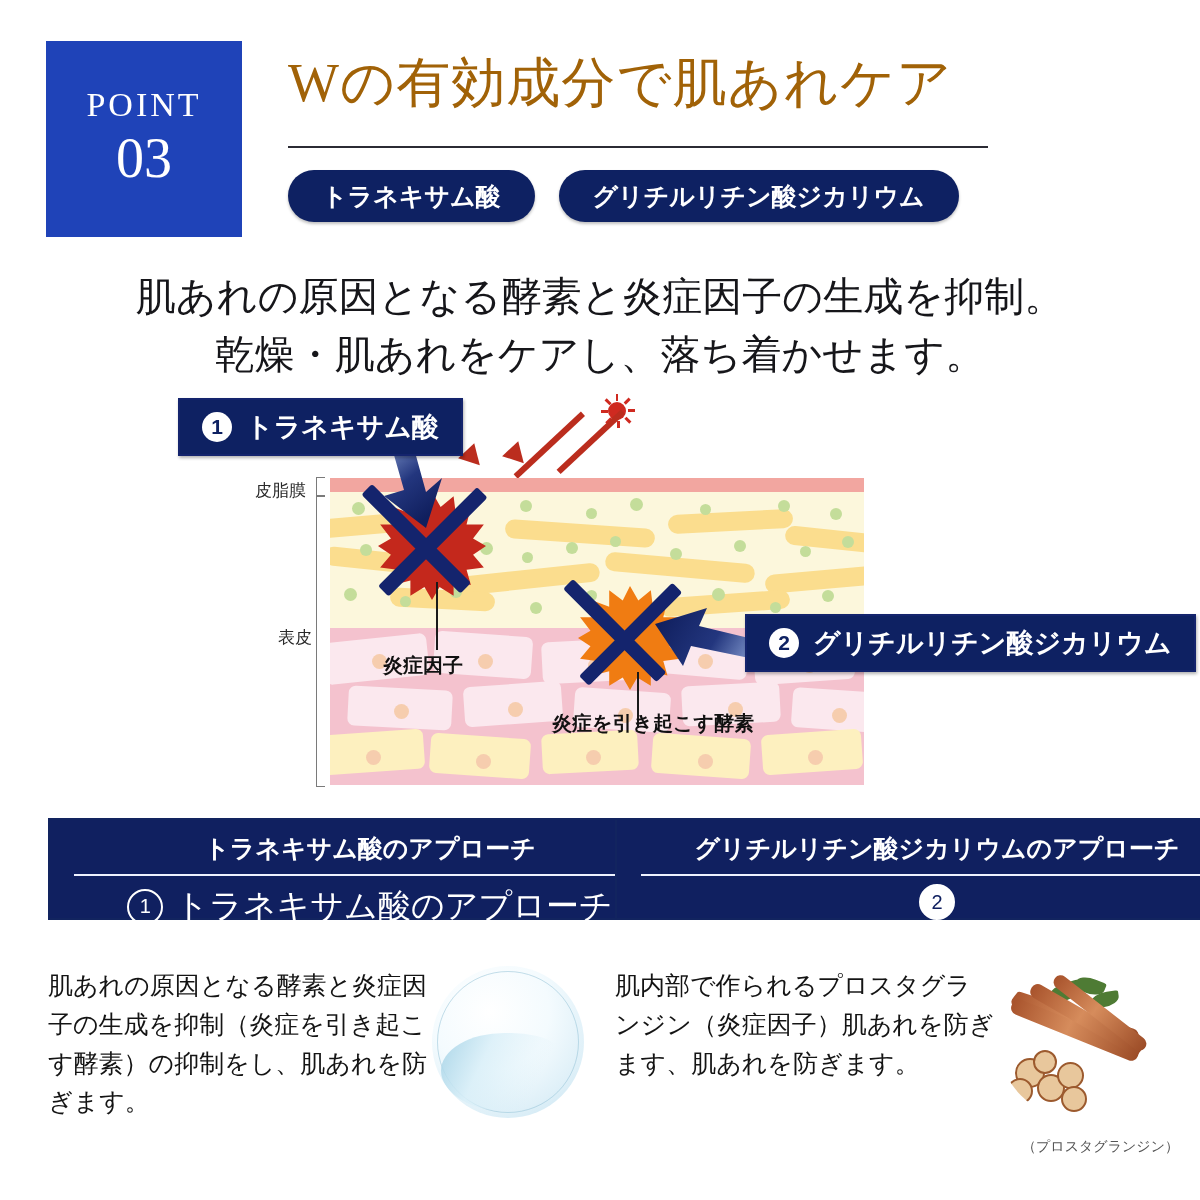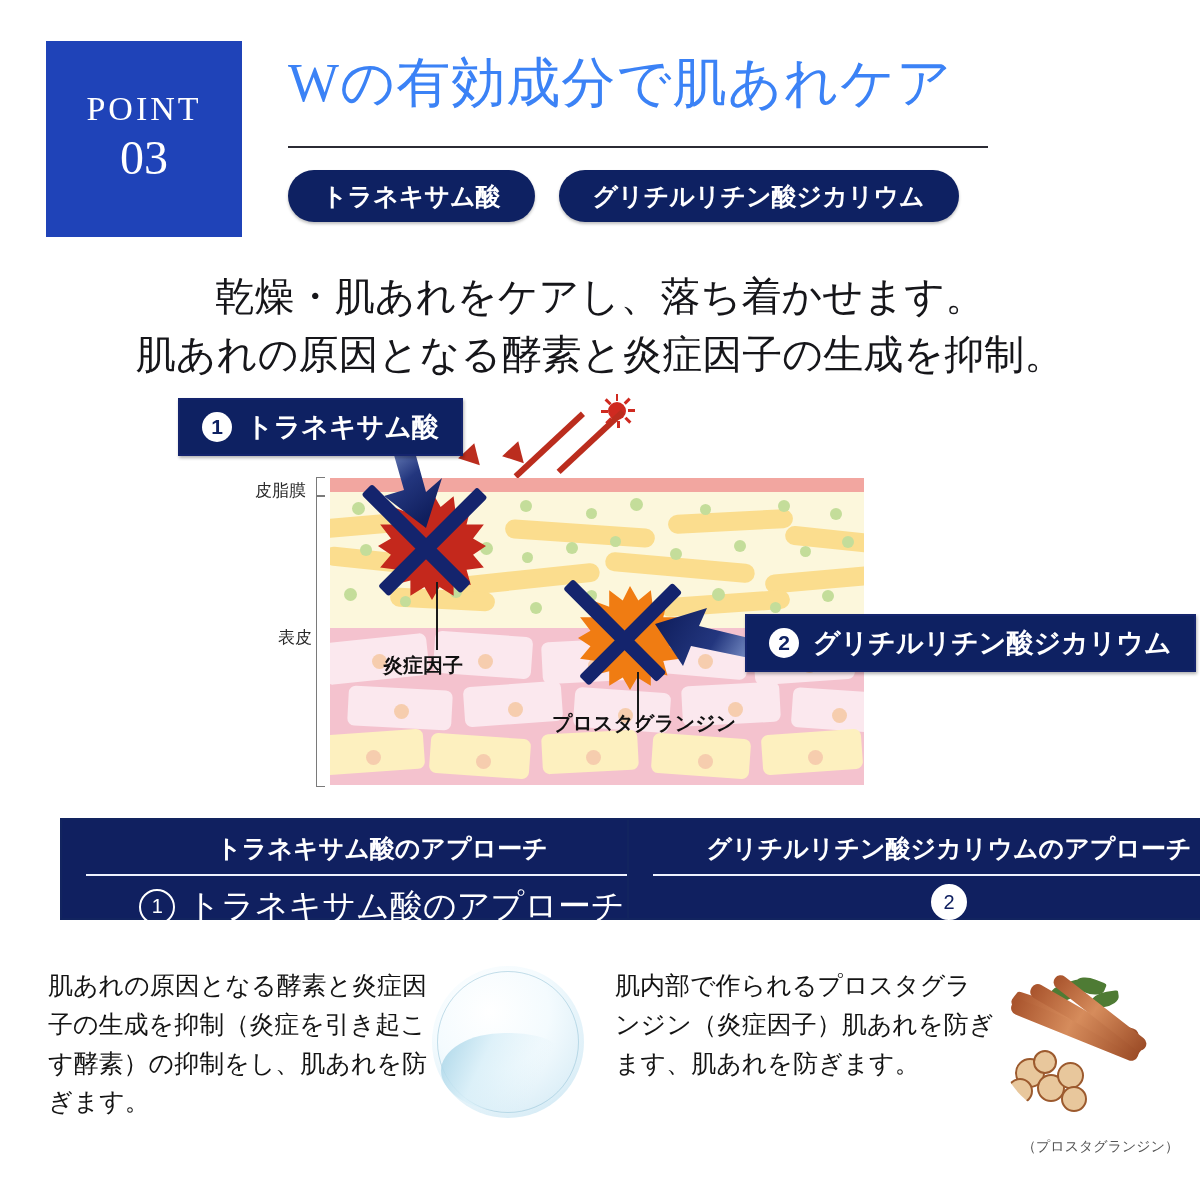--- a/index.html
+++ b/index.html
@@ -11,26 +11,26 @@
   .page{position:relative;width:1200px;height:1200px;}
 
   
   .point-badge{
     position:absolute;left:46px;top:41px;width:196px;height:196px;
     background:#1f43b8;color:#ffffff;
     display:flex;flex-direction:column;align-items:center;justify-content:center;
     font-family:"Liberation Serif","DejaVu Serif",serif;
   }
   .point-badge .pb-word{font-size:34px;letter-spacing:3px;line-height:1;}
-  .point-badge .pb-num{font-size:48px;line-height:1.15;margin-top:4px;}
+  .point-badge .pb-num{font-size:56px;line-height:1.15;margin-top:4px;}
 
   .head-title{
     position:absolute;left:288px;top:47px;
     font-family:"Liberation Serif","DejaVu Serif",serif;
-    font-size:54px;color:#3b82f6;letter-spacing:1px;white-space:nowrap;
+    font-size:54px;color:#a16207;letter-spacing:1px;white-space:nowrap;
   }
   .head-rule{
     position:absolute;left:288px;top:146px;width:700px;height:0;
     border-top:2px solid #2b2b34;
   }
   .pill-row{position:absolute;left:288px;top:170px;display:flex;gap:24px;}
   .pill{
     background:#0e2162;color:#ffffff;border-radius:30px;
     height:52px;display:flex;align-items:center;justify-content:center;
     font-size:25px;font-weight:bold;padding:0 34px;white-space:nowrap;
@@ -93,21 +93,21 @@
   }
   .c1{left:178px;top:12px;}
   .c2{left:745px;top:228px;}
 
   .blue-arrow{position:absolute;}
   .lead-line{position:absolute;background:#1a1a1a;width:1.6px;}
   .in-label{position:absolute;font-size:20px;font-weight:bold;color:#111;white-space:nowrap;}
 
   
   .cards{position:absolute;left:0;top:818px;width:1200px;}
-  .card{position:absolute;top:0;width:644px;margin-left:12px;}
+  .card{position:absolute;top:0;width:644px;}
   .card.left{left:48px;}
   .card.right{left:615px;}
   .card-head{
     background:#102060;border:2px solid #12245f;color:#fff;
     padding:12px 10px 16px;text-align:center;height:102px;box-sizing:border-box;
   }
   .card-head .ch-top{font-size:25px;font-weight:bold;letter-spacing:0px;}
   .ch-rule{height:2px;background:#eef2ff;margin:9px 14px 8px;}
   .card-head .ch-main{
     font-size:33px;display:flex;align-items:center;justify-content:center;gap:12px;
@@ -157,22 +157,22 @@
 
   <div class="head-title">Wの有効成分で肌あれケア</div>
   <div class="head-rule"></div>
 
   <div class="pill-row">
     <div class="pill">トラネキサム酸</div>
     <div class="pill">グリチルリチン酸ジカリウム</div>
   </div>
 
   <div class="lead">
+    <div>肌あれの原因となる酵素と炎症因子の生成を抑制。</div>
     <div>乾燥・肌あれをケアし、落ち着かせます。</div>
-    <div>肌あれの原因となる酵素と炎症因子の生成を抑制。</div>
   </div>
 
   <div class="diagram">
 
     <div class="cal-label lbl-sebum">皮脂膜</div>
     <div class="brk brk-sebum"></div>
     <div class="cal-label lbl-epi">表皮</div>
     <div class="brk brk-epi"></div>
 
     <div class="sun">
@@ -315,21 +315,21 @@
           </linearGradient>
         </defs>
         <path d="M124,58 L112,36 L54,22 L62,4 L10,20 L38,62 L46,42 Z" fill="url(#bg2)"></path>
       </svg>
     </div>
 
     <div class="lead-line" style="left:436px;top:196px;height:68px;"></div>
     <div class="in-label" style="left:383px;top:266px;">炎症因子</div>
 
     <div class="lead-line" style="left:637px;top:286px;height:56px;"></div>
-    <div class="in-label" style="left:552px;top:324px;">プロスタグランジン</div>
+    <div class="in-label" style="left:552px;top:324px;">炎症を引き起こす酵素</div>
 
     <div class="callout c1">
       <span class="cnum">1</span>
       <span>トラネキサム酸</span>
     </div>
     <div class="callout c2">
       <span class="cnum">2</span>
       <span>グリチルリチン酸ジカリウム</span>
     </div>
   </div>

